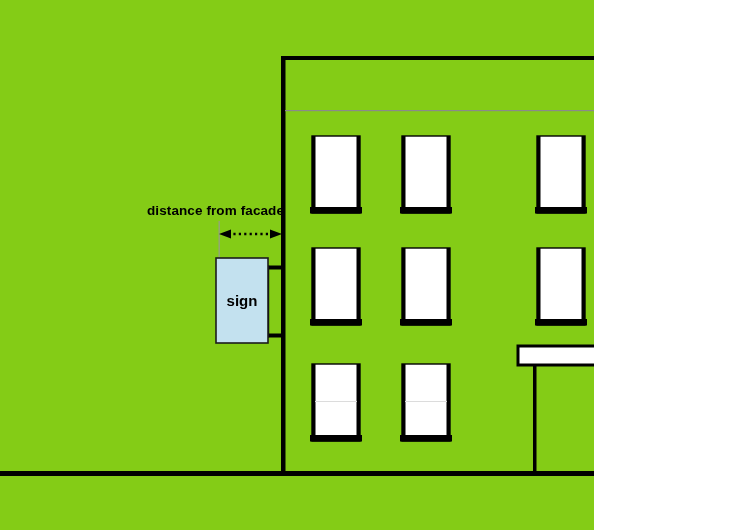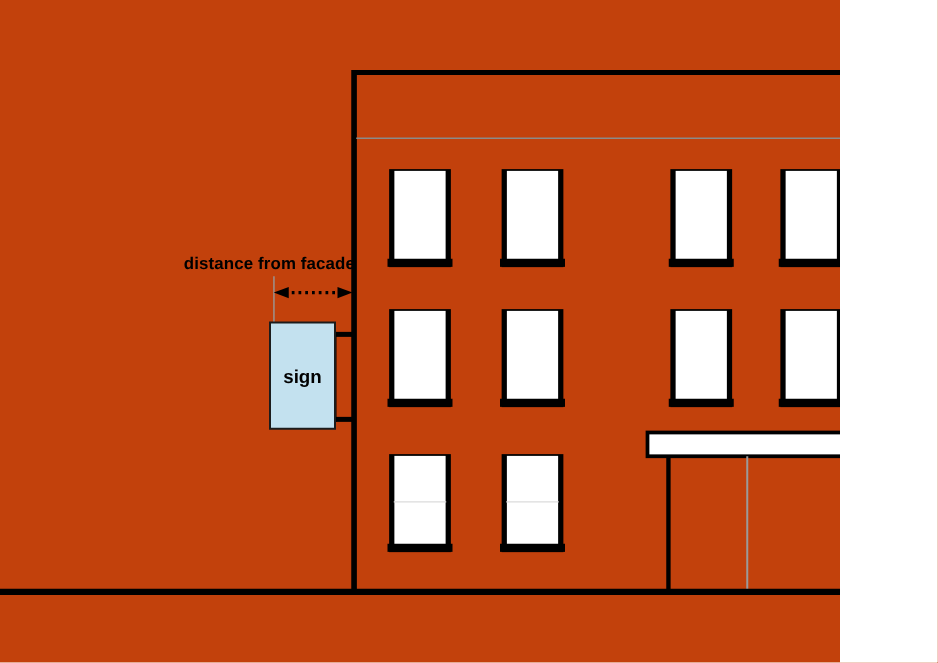--- a/index.html
+++ b/index.html
@@ -6,23 +6,23 @@
   html, body {
     margin: 0;
     padding: 0;
     background: #ffffff;
   }
   body {
     font-family: "Liberation Sans", sans-serif;
   }
   #diagram-root {
     position: relative;
-    width: 672px;
+    width: 594px;
     height: 530px;
-    background: #c2410c;
+    background: #84cc16;
     overflow: hidden;
   }
   #diagram-svg {
     position: absolute;
     left: 0;
     top: 0;
     width: 750px;
     height: 530px;
     display: block;
   }

